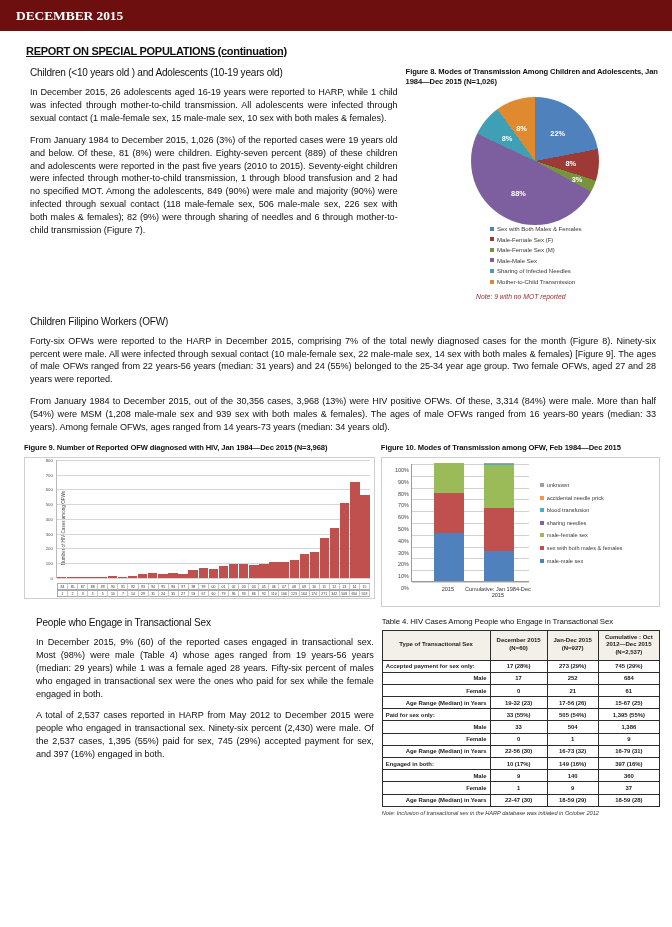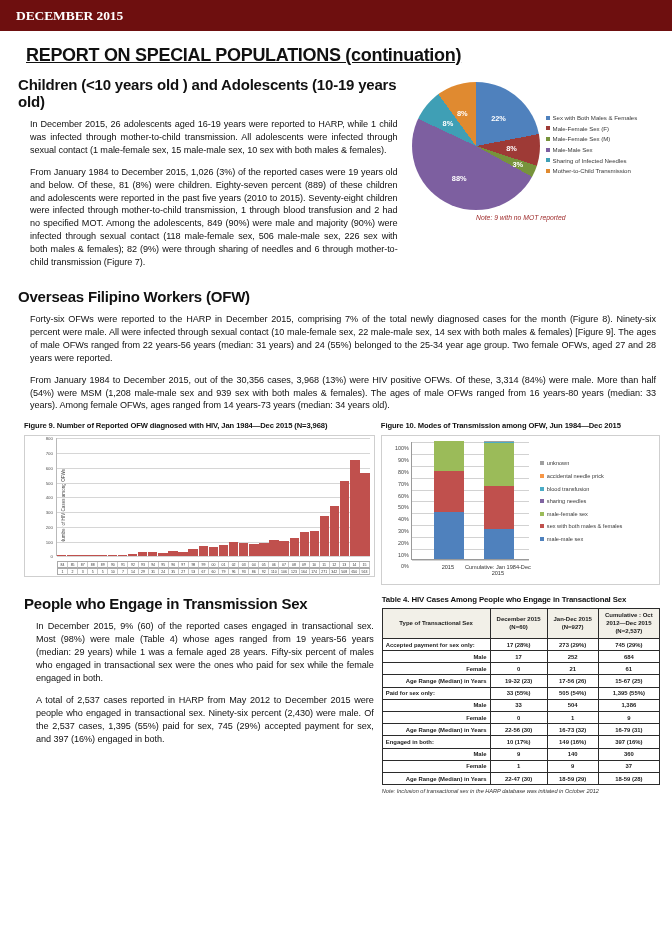--- a/index.html
+++ b/index.html
@@ -33,30 +33,30 @@
     color: #ffffff;
     font-family: "Liberation Serif", serif;
     font-weight: bold;
     font-size: 13.5px;
     letter-spacing: -0.1px;
   }
 
   .page { padding: 8px 12px 0 18px; }
 
   .section-title {
-    font-size: 18px;
+    font-size: 11px;
     font-weight: bold;
     text-decoration: underline;
     margin: 4px 0 10px 8px;
     letter-spacing: -0.3px;
   }
   .sub-title {
-    font-size: 15px;
-    font-weight: bold;
-    margin: 0 0 8px 0;
+    font-size: 10px;
+    font-weight: normal;
+    margin: 0 0 8px 12px;
     letter-spacing: -0.2px;
   }
   .sub-title.tight { margin-top: 10px; }
 
   
   .top-block { display: flex; gap: 8px; }
   .left-col { width: 385px; }
   .right-col { width: 258px; }
 
   p.body {
@@ -72,21 +72,21 @@
   .fig-caption {
     font-size: 7.6px;
     font-weight: bold;
     line-height: 1.32;
     margin: 0 0 4px 0;
     letter-spacing: -0.1px;
   }
   .fig-box { border: 1px solid #cfcfcf; background: #fff; }
 
   
-  .pie-wrap { display:flex; align-items:center; padding: 6px 2px 0 2px; }
+  .pie-wrap { display:flex; align-items:center; padding: 6px 2px 0 2px; flex-direction: column; }
   .pie {
     width: 128px; height: 128px; border-radius: 50%;
     position: relative; flex: 0 0 auto;
     margin-left: 4px;
   }
   .pie-label {
     position: absolute; font-size: 7.4px; font-weight: bold; color: #fff;
     transform: translate(-50%,-50%);
   }
   .pie-legend { margin-left: 6px; }
@@ -133,21 +133,21 @@
   .f10-gl { position:absolute; left:0; right:0; border-top:1px solid #d2d2d2;}
   .f10-col { position:absolute; bottom:0; width:30px; display:flex; flex-direction:column-reverse; }
   .f10-seg { width:100%; }
   .f10-xlab { position:absolute; font-size:5.6px; color:#333; text-align:center; transform:translateX(-50%);}
   .f10-legend { position:absolute; left:158px; top:24px; }
   .f10-lrow { display:flex; align-items:center; margin-bottom:6.6px;}
   .f10-lsw { width:4px; height:4px; margin-right:3px; flex:0 0 auto;}
   .f10-ltxt { font-size:5.6px; color:#3a3a3a; white-space:nowrap;}
 
   
-  .table-title { font-size: 7.8px; font-weight:bold; margin: 0 0 4px 0; letter-spacing:-0.1px;}
+  .table-title { font-size: 7.8px; font-weight:normal; margin: 0 0 4px 0; letter-spacing:-0.1px;}
   table.t4 { border-collapse: collapse; width: 100%; }
   table.t4 th, table.t4 td {
     border: 1px solid #2b2b2b;
     font-size: 5.9px;
     padding: 2.6px 3px;
     color:#1a1a1a;
   }
   table.t4 th {
     background:#f2f0e8; font-weight:bold; text-align:center; line-height:1.3;
     font-size:6.0px;
@@ -174,20 +174,21 @@
   <div class="section-title">REPORT ON SPECIAL POPULATIONS (continuation)</div>
 
   <div class="top-block">
     <div class="left-col">
       <div class="sub-title">Children (&lt;10 years old ) and Adolescents (10-19 years old)</div>
       <p class="body">In December 2015, 26 adolescents aged 16-19 years were reported to HARP, while 1 child was infected through mother-to-child transmission. All adolescents were infected through sexual contact (1 male-female sex, 15 male-male sex, 10 sex with both males &amp; females).</p>
       <p class="body">From January 1984 to December 2015, 1,026 (3%) of the reported cases were 19 years old and below. Of these, 81 (8%) were children. Eighty-seven percent (889) of these children and adolescents were reported in the past five years (2010 to 2015). Seventy-eight children were infected through mother-to-child transmission, 1 through blood transfusion and 2 had no specified MOT. Among the adolescents, 849 (90%) were male and majority (90%) were infected through sexual contact (118 male-female sex, 506 male-male sex, 226 sex with both males &amp; females); 82 (9%) were through sharing of needles and 6 through mother-to-child transmission (Figure 7).</p>
     </div>
 
     <div class="right-col">
+      <div class="fig-caption">Figure 8. Modes of Transmission Among Children and Adolescents, Jan 1984—Dec 2015 (N=1,026)</div>
       <div>
         <div class="pie-wrap">
           <div class="pie" id="pie8" style="background: conic-gradient(rgb(79, 129, 189) 0deg, rgb(79, 129, 189) 79.2deg, rgb(158, 58, 54) 79.2deg, rgb(158, 58, 54) 108deg, rgb(119, 147, 60) 108deg, rgb(119, 147, 60) 118.8deg, rgb(125, 95, 160) 118.8deg, rgb(125, 95, 160) 295.2deg, rgb(63, 159, 181) 295.2deg, rgb(63, 159, 181) 324deg, rgb(224, 138, 48) 324deg, rgb(224, 138, 48) 352.8deg);">
               <div class="pie-label" style="left: 67.9275%; top: 28.3293%;">22%</div>
               <div class="pie-label" style="left: 78.0695%; top: 51.766%;">8%</div>
               <div class="pie-label" style="left: 82.9818%; top: 64.2725%;">3%</div>
               <div class="pie-label" style="left: 37.2315%; top: 75.0596%;">88%</div>
               <div class="pie-label" style="left: 28.3293%; top: 32.0725%;">8%</div>
               <div class="pie-label" style="left: 39.6465%; top: 23.85%;">8%</div>
             </div>
@@ -217,21 +218,21 @@
                 <span class="leg-txt">Mother-to-Child Transmission</span>
               </div>
             </div>
         </div>
         <div class="pie-note">Note: 9 with no MOT reported</div>
       </div>
     </div>
   </div>
 
   <div class="full-width">
-    <div class="sub-title tight">Overseas Filipino Workers (OFW)</div>
+    <div class="sub-title tight">Children Filipino Workers (OFW)</div>
     <p class="body">Forty-six OFWs were reported to the HARP in December 2015, comprising 7% of the total newly diagnosed cases for the month (Figure 8). Ninety-six percent were male. All were infected through sexual contact (10 male-female sex, 22 male-male sex, 14 sex with both males &amp; females) [Figure 9]. The ages of male OFWs ranged from 22 years-56 years (median: 31 years) and 24 (55%) belonged to the 25-34 year age group. Two female OFWs, aged 27 and 28 years were reported.</p>
     <p class="body">From January 1984 to December 2015, out of the 30,356 cases, 3,968 (13%) were HIV positive OFWs. Of these, 3,314 (84%) were male. More than half (54%) were MSM (1,208 male-male sex and 939 sex with both males &amp; females). The ages of male OFWs ranged from 16 years-80 years (median: 33 years). Among female OFWs, ages ranged from 14 years-73 years (median: 34 years old).</p>
   </div>
 
   <div class="figures-row">
 
     <div class="fig9">
       <div class="fig-caption">Figure 9. Number of Reported OFW diagnosed with HIV,  Jan 1984—Dec 2015 (N=3,968)</div>
       <div class="fig-box f9-plot">
         <div class="f9-ylab">Number of HIV Cases among OFWs</div>
@@ -355,21 +356,21 @@
               <div class="f9-xc">342</div>
               <div class="f9-xc">508</div>
               <div class="f9-xc">650</div>
               <div class="f9-xc">563</div>
             </div>
           </div>
       </div>
     </div>
 
     <div class="fig10">
-      <div class="fig-caption">Figure 10. Modes of Transmission among OFW,  Jun 1984—Dec 2015</div>
+      <div class="fig-caption">Figure 10. Modes of Transmission among OFW,  Feb 1984—Dec 2015</div>
       <div class="fig-box f10-plot">
         <div class="f10-ax" id="f10ax">
             <div class="f10-yt" style="top: 124px;">0%</div>
             <div class="f10-yt" style="top: 112.2px;">10%</div>
             <div class="f10-yt" style="top: 100.4px;">20%</div>
             <div class="f10-yt" style="top: 88.6px;">30%</div>
             <div class="f10-yt" style="top: 76.8px;">40%</div>
             <div class="f10-yt" style="top: 65px;">50%</div>
             <div class="f10-yt" style="top: 53.2px;">60%</div>
             <div class="f10-yt" style="top: 41.4px;">70%</div>
@@ -437,21 +438,21 @@
               <span class="f10-lsw" style="background:#4f81bd"></span>
               <span class="f10-ltxt">male-male sex</span>
             </div>
           </div>
       </div>
     </div>
   </div>
 
   <div class="bottom-block">
     <div class="bl-left">
-      <div class="sub-title">People who Engage in Transmission Sex</div>
+      <div class="sub-title">People who Engage in Transactional Sex</div>
       <p class="body">In December 2015, 9% (60) of the reported cases engaged in transactional sex. Most (98%) were male (Table 4) whose ages ranged from 19 years-56 years (median: 29 years) while 1 was a female aged 28 years. Fifty-six percent of males who engaged in transactional sex were the ones who paid for sex while the female engaged in both.</p>
       <p class="body">A total of 2,537 cases reported in HARP from May 2012 to December 2015 were people who engaged in transactional sex. Ninety-six percent (2,430) were male. Of the 2,537 cases, 1,395 (55%) paid for sex, 745 (29%) accepted payment for sex, and 397 (16%) engaged in both.</p>
     </div>
 
     <div class="bl-right">
       <div class="table-title">Table 4.  HIV Cases Among People who Engage in Transactional Sex</div>
       <table class="t4">
         <thead>
           <tr id="t4head">
               <th>Type of Transactional Sex</th>

